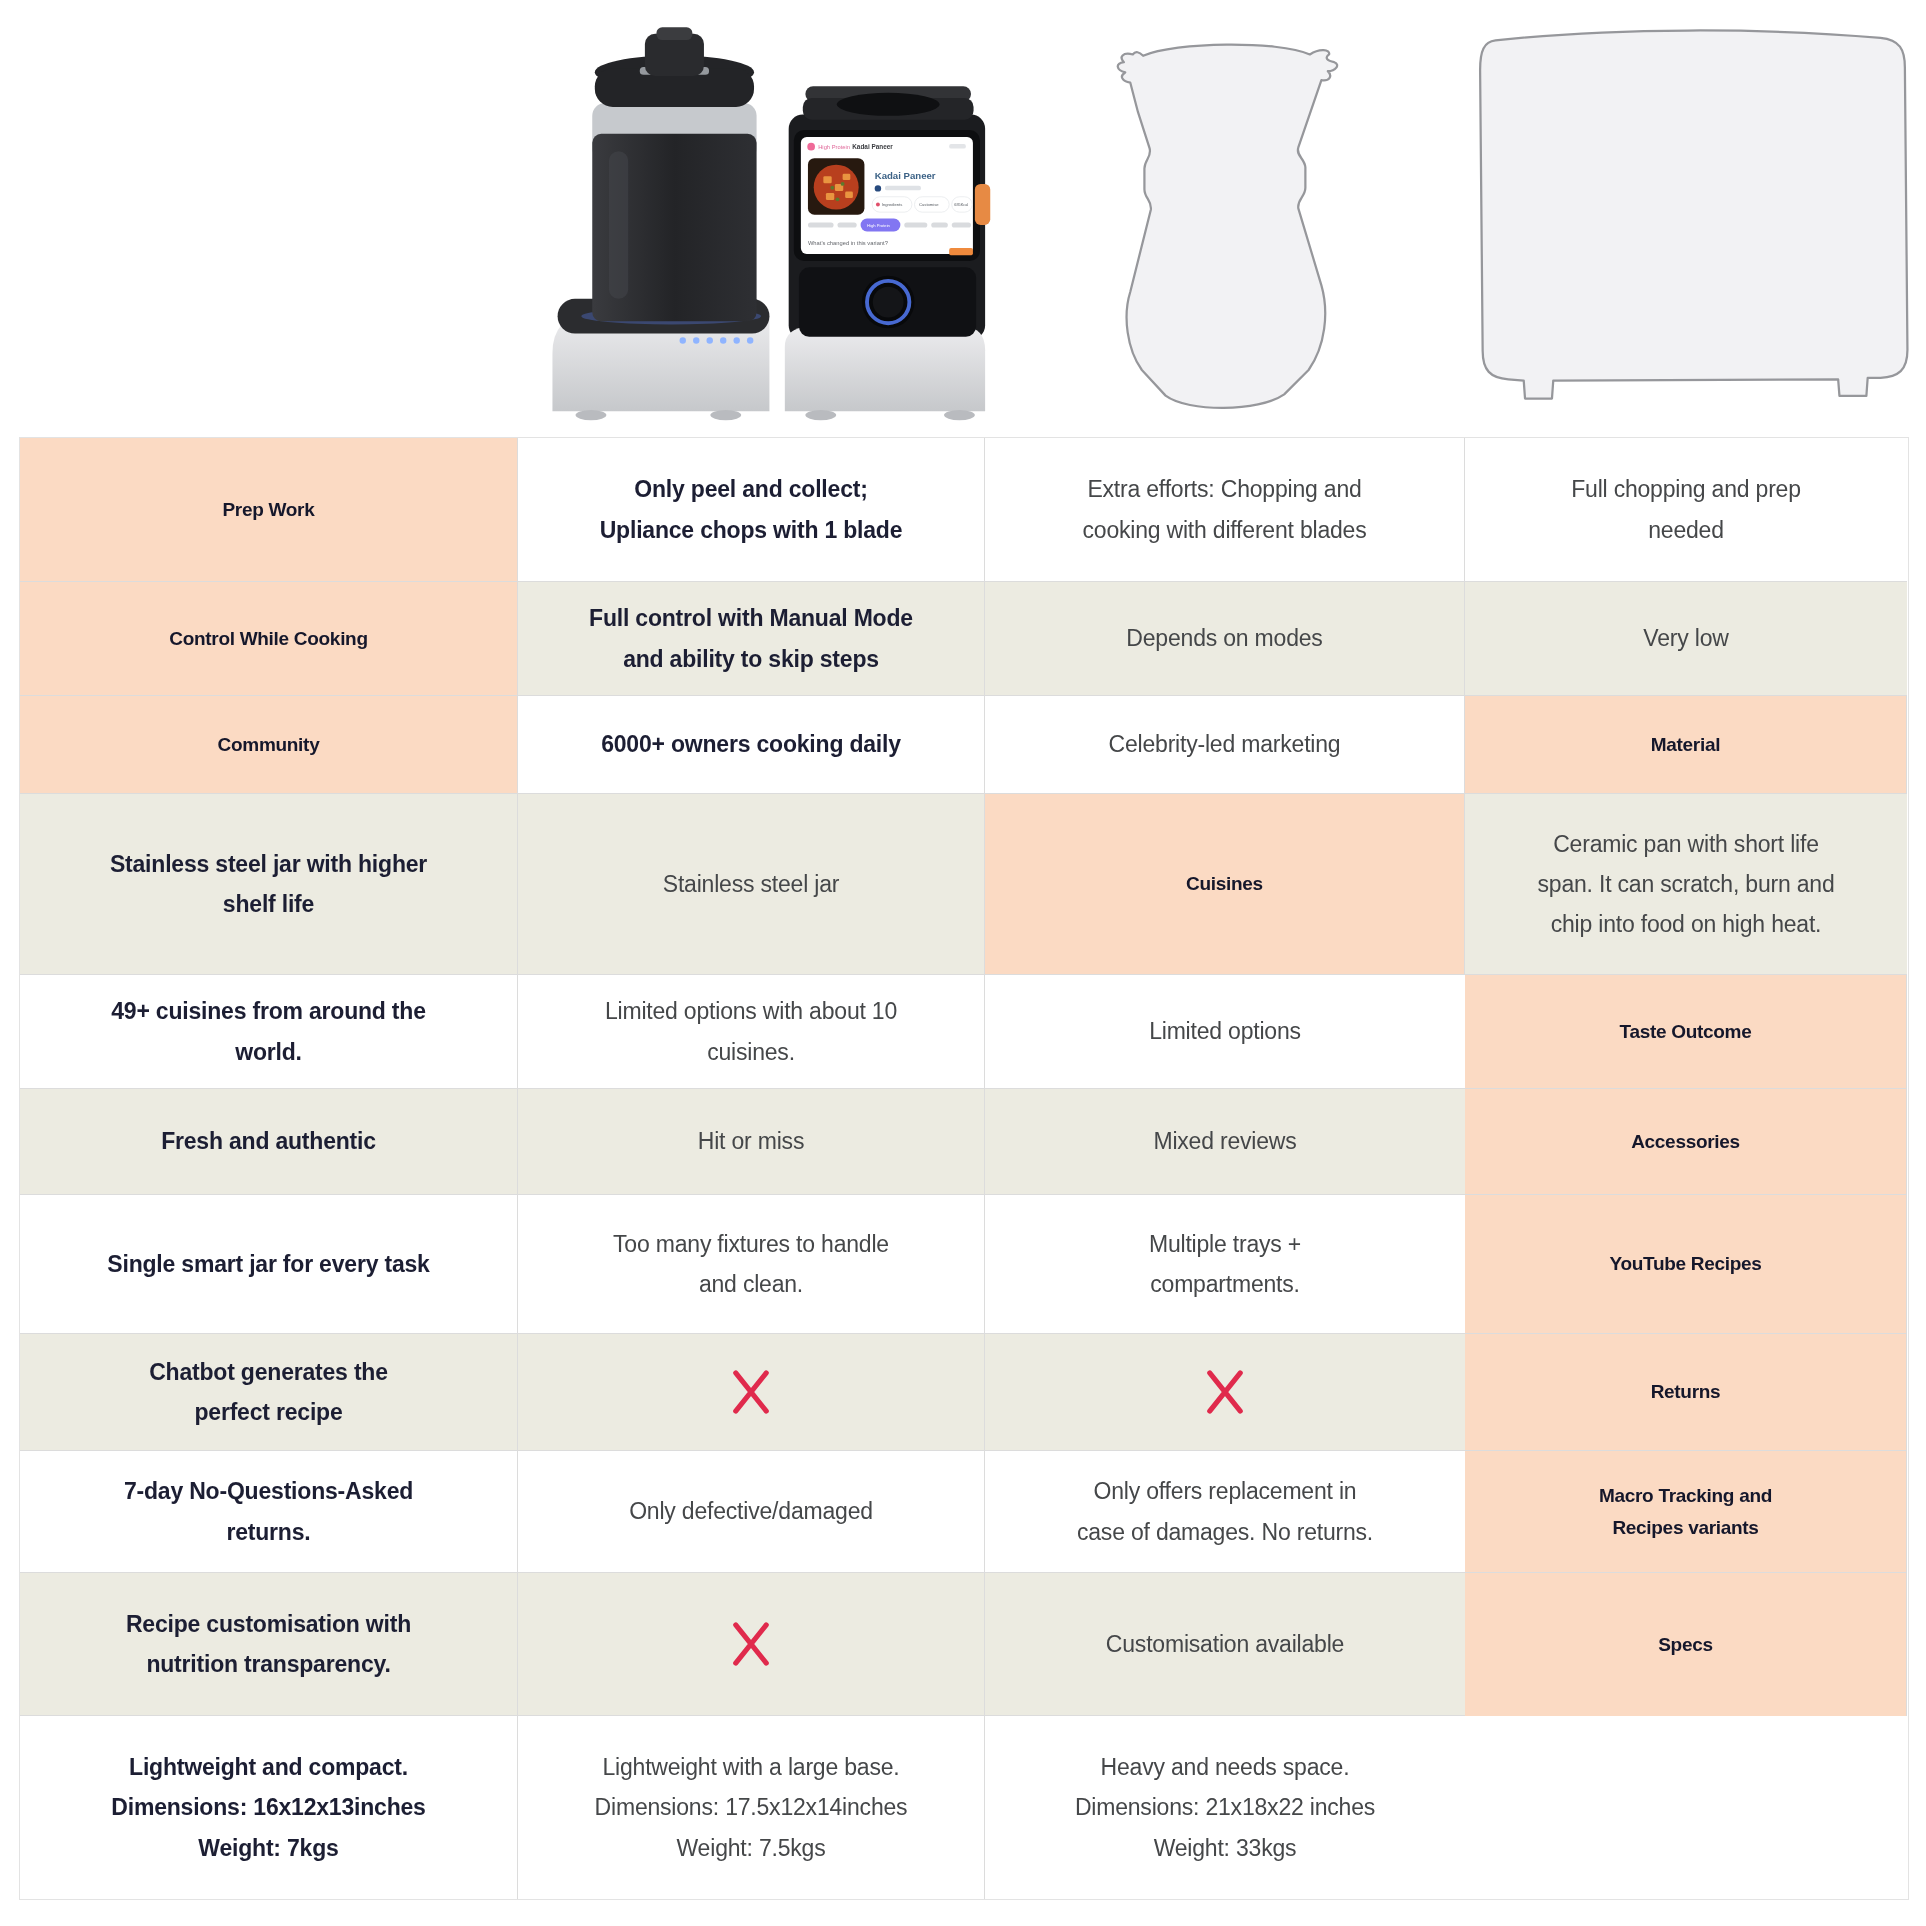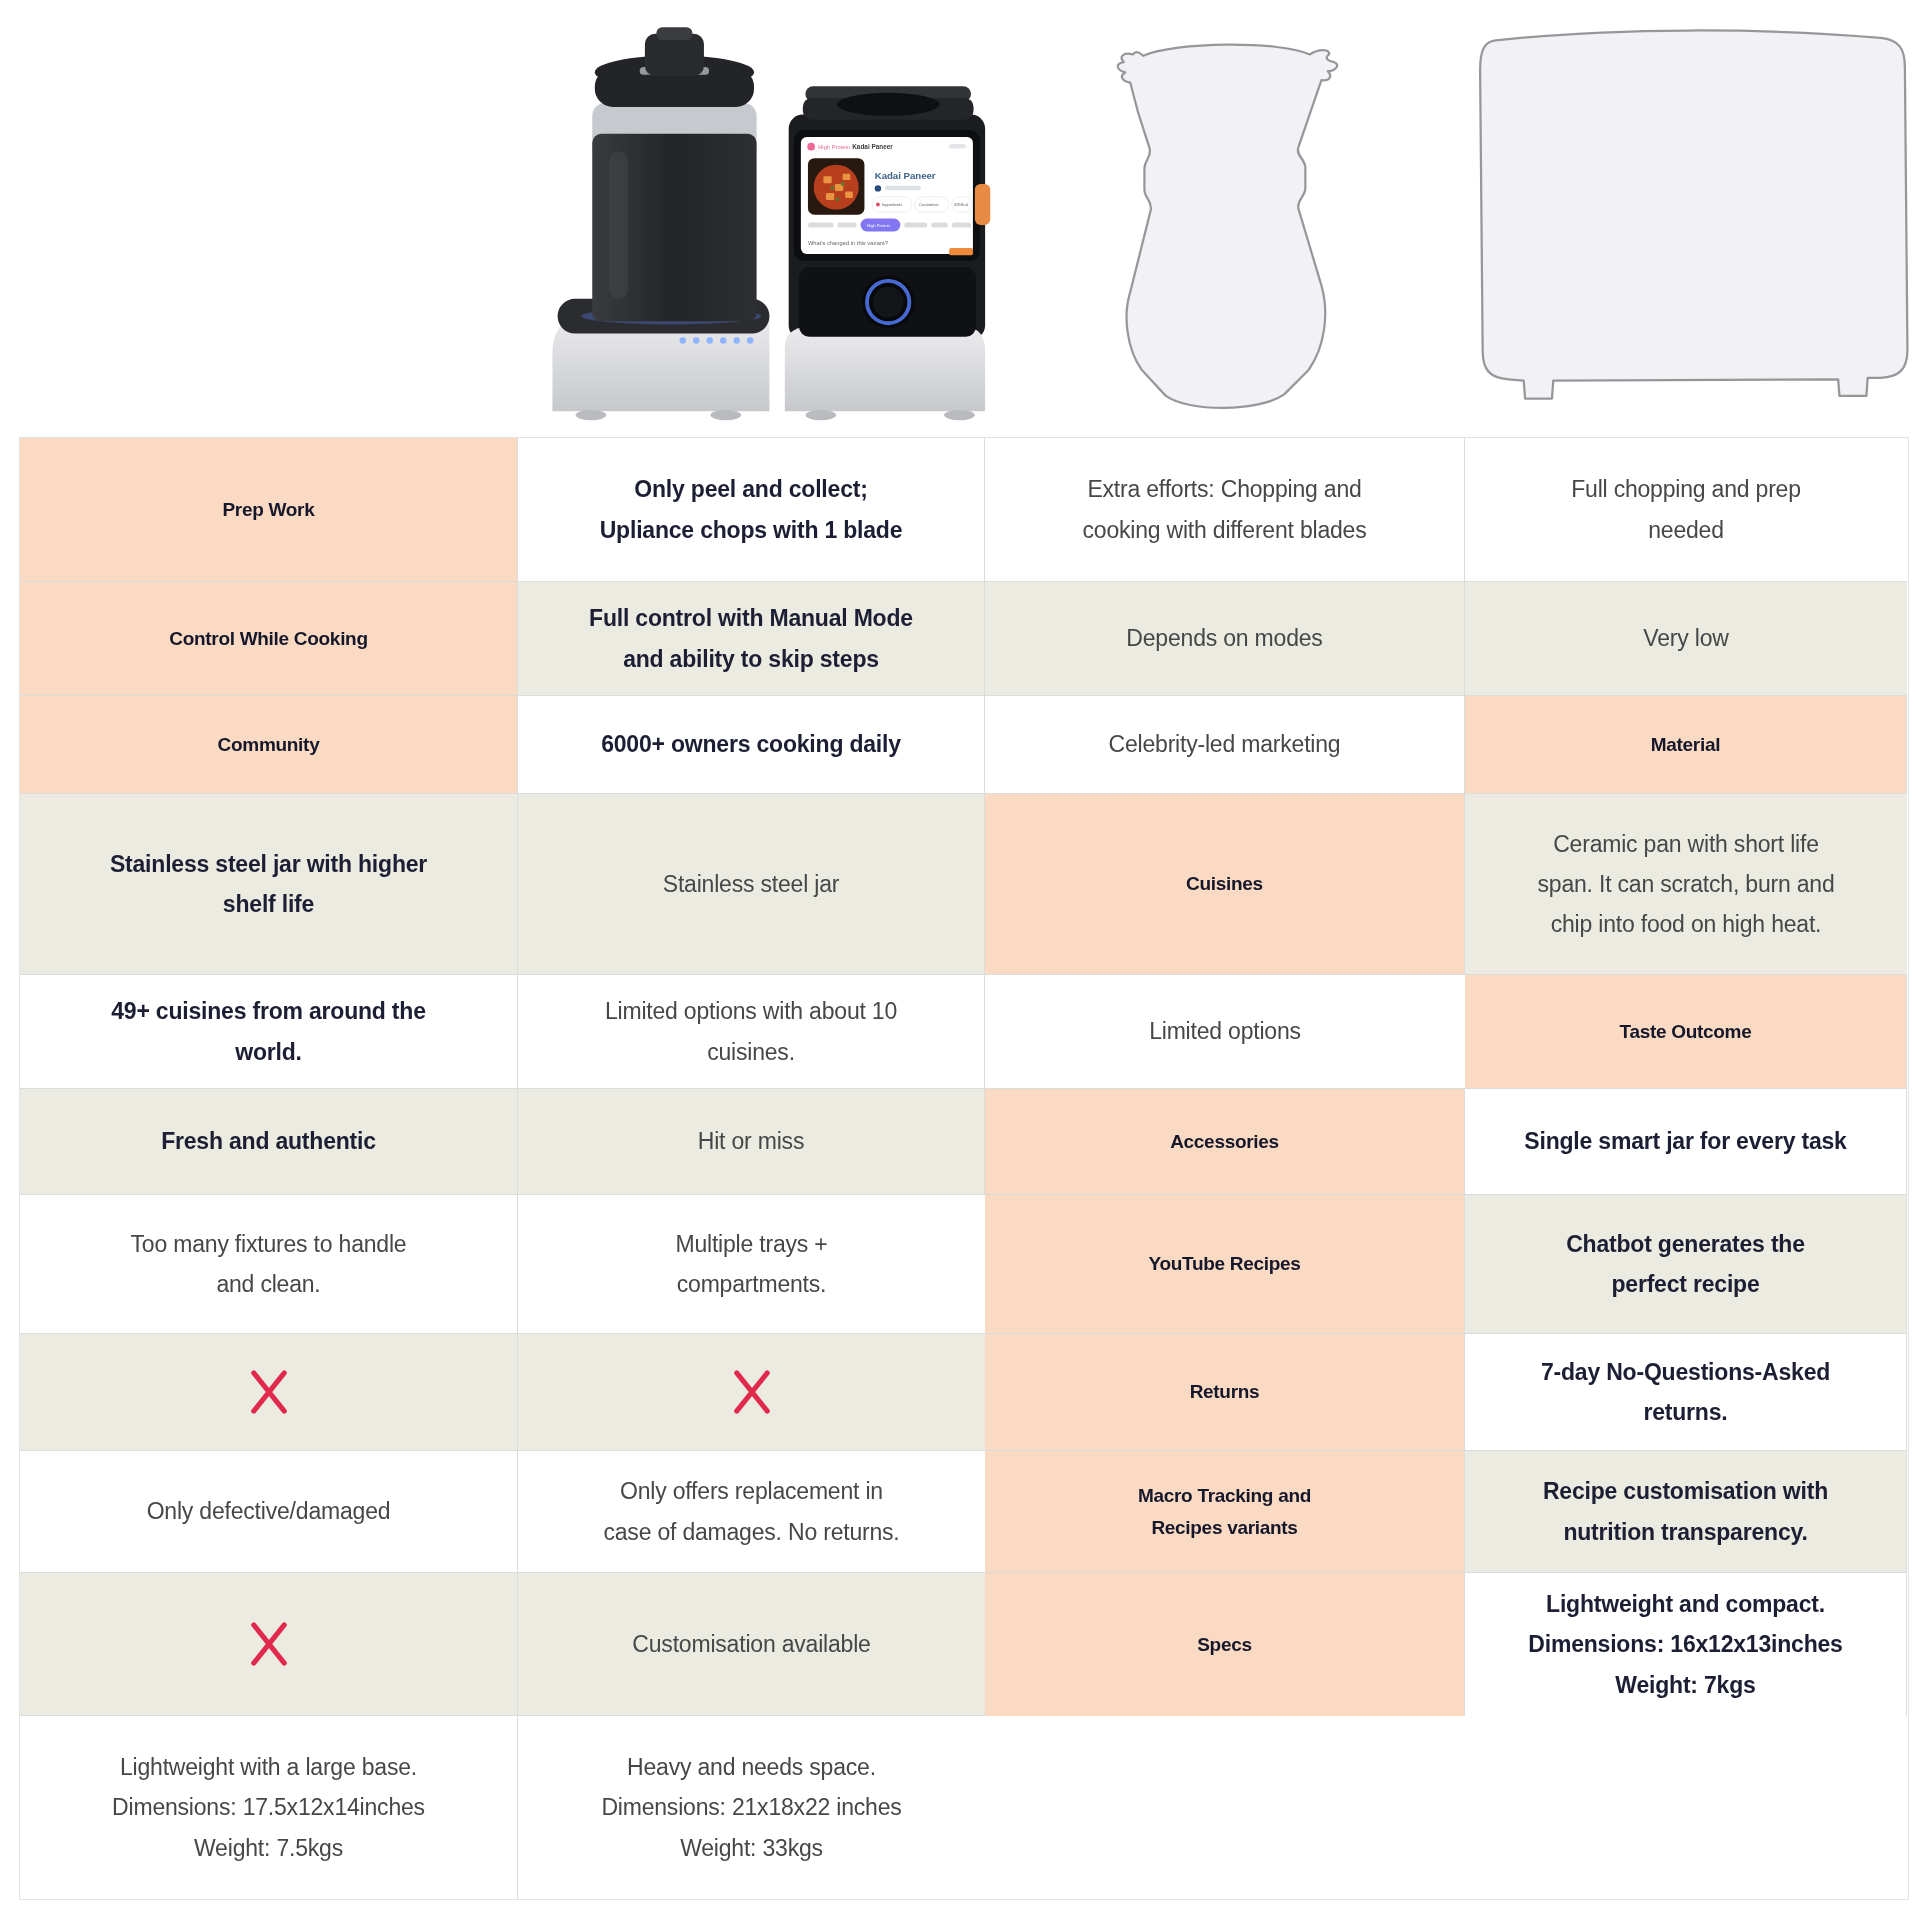--- a/index.html
+++ b/index.html
@@ -244,20 +244,23 @@
 
     <div class="cell cl">
         <span class="lbl">Taste Outcome</span>
       </div>
     <div class="cell alt">
         <span class="val strong">Fresh and authentic</span>
       </div>
     <div class="cell alt">
         <span class="val">Hit or miss</span>
       </div>
+    <div class="cell alt last">
+        <span class="val">Mixed reviews</span>
+      </div>
 
     <div class="cell cl">
         <span class="lbl">Accessories</span>
       </div>
     <div class="cell">
         <span class="val strong">Single smart jar for every task</span>
       </div>
     <div class="cell">
         <span class="val">Too many fixtures to handle
 and clean.</span>

